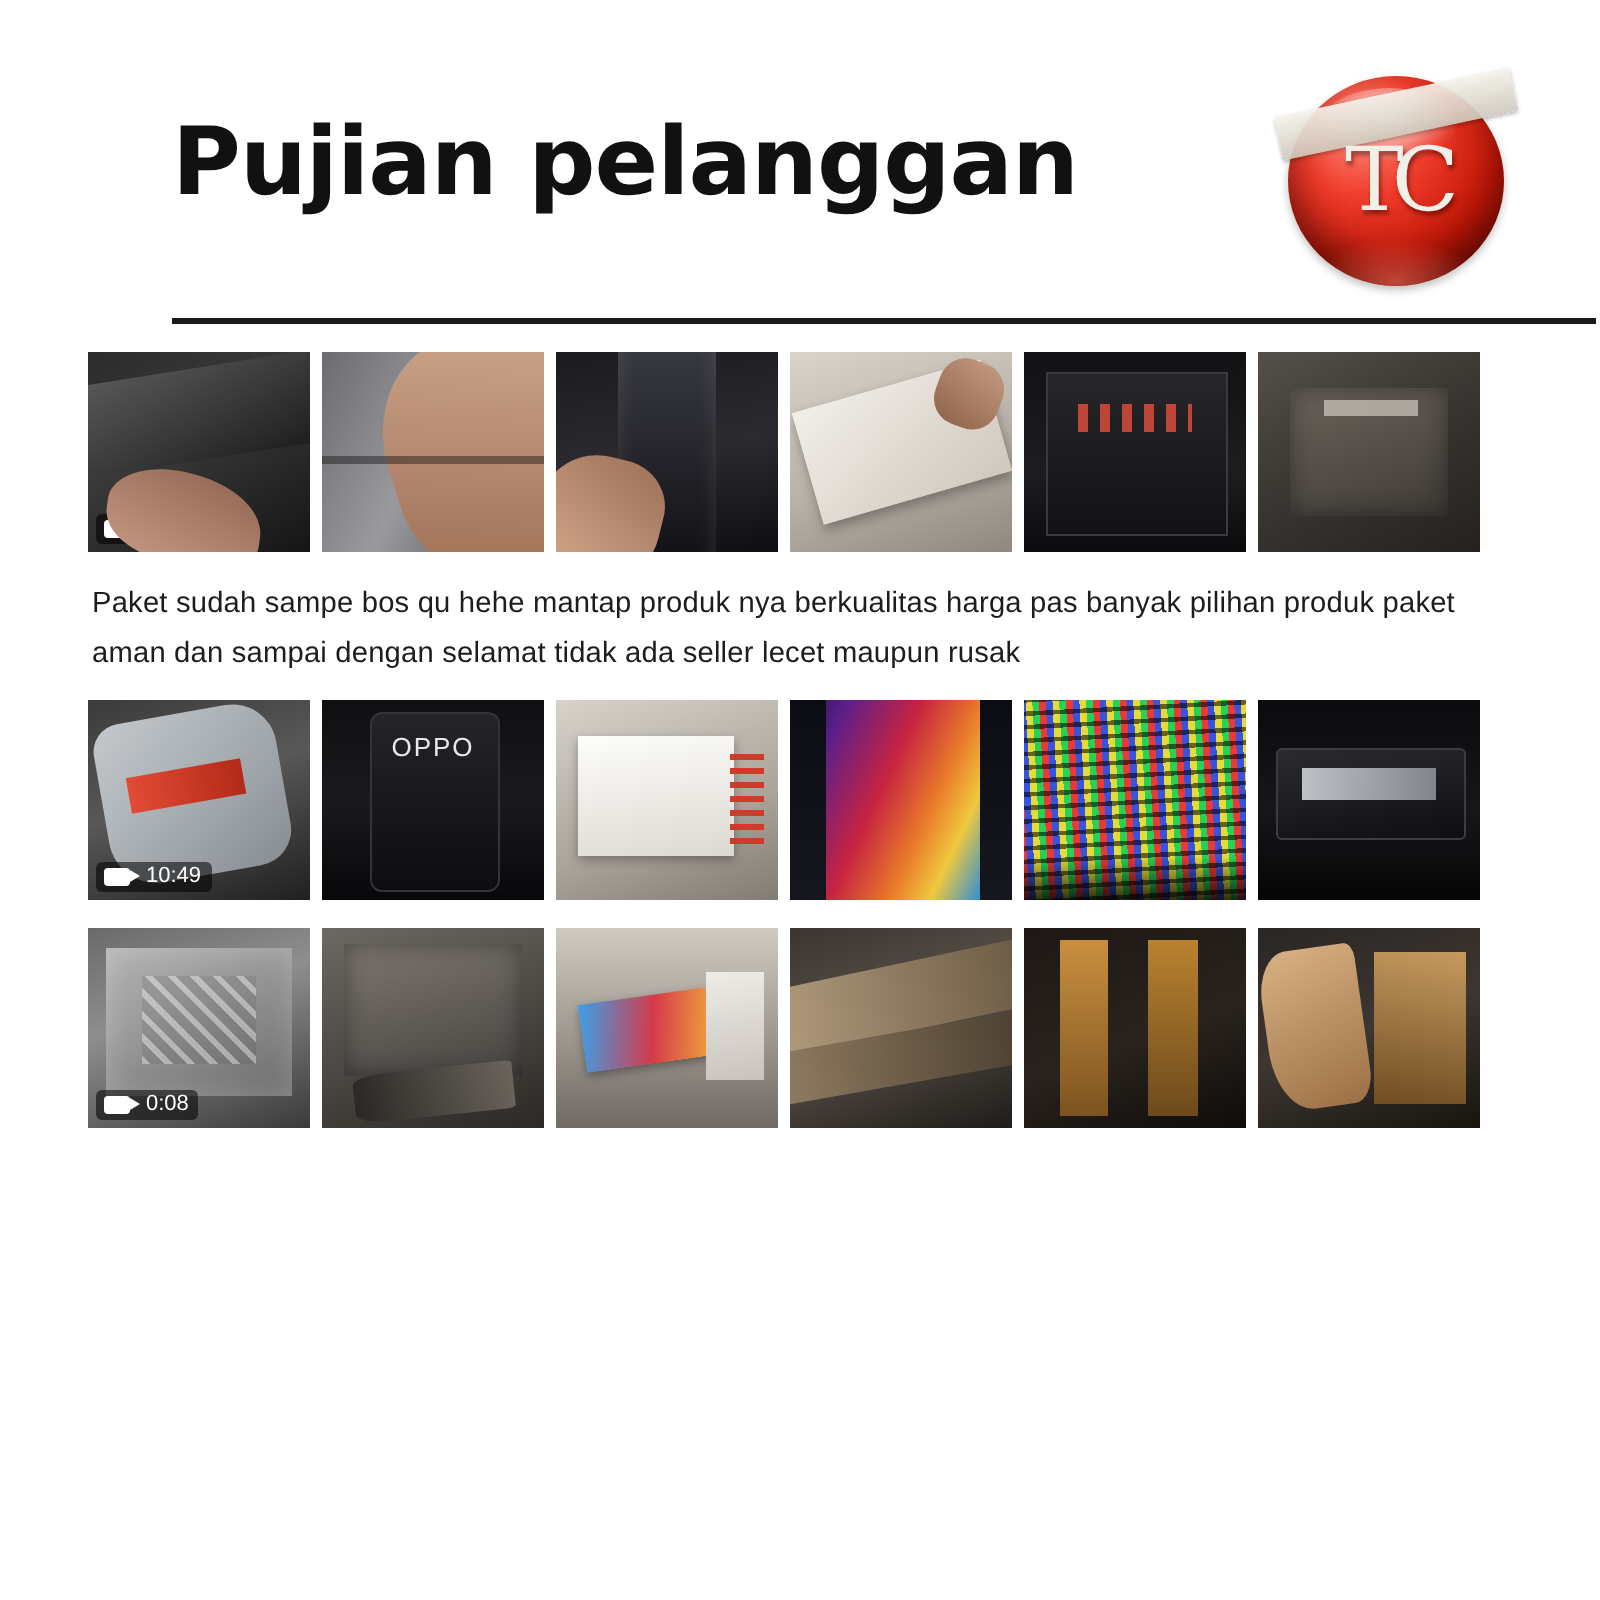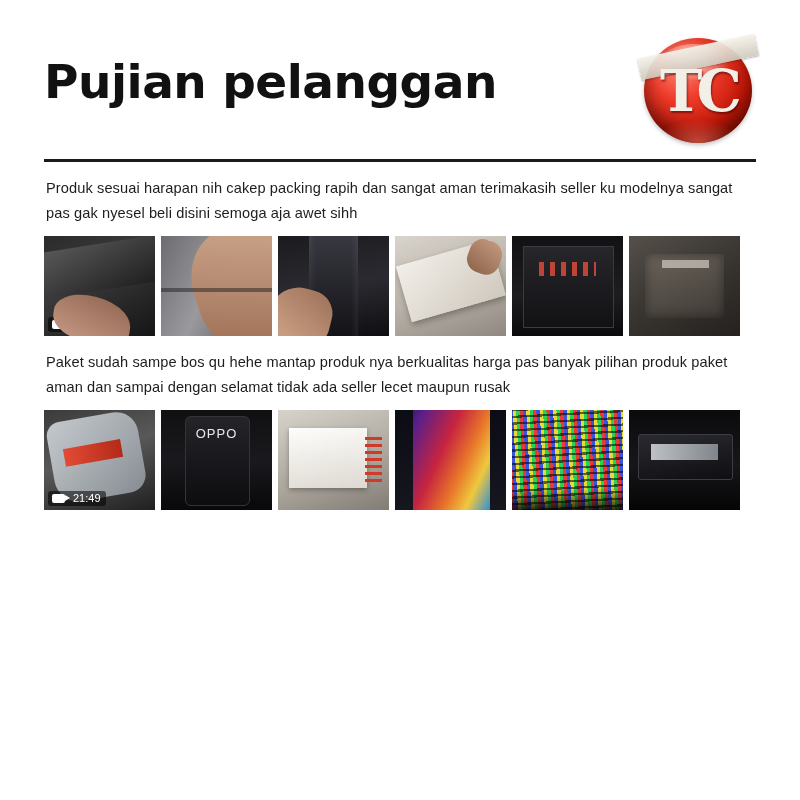--- a/index.html
+++ b/index.html
@@ -9,20 +9,21 @@
     height: 800px;
     background: #ffffff;
     font-family: "Liberation Sans", sans-serif;
     overflow: hidden;
   }
   .page {
     position: relative;
     width: 800px;
     height: 800px;
     background: #fff;
+    padding-left: 42px;
   }
   
   .header {
     position: relative;
     height: 150px;
   }
   .title {
     position: absolute;
     left: 44px;
     top: 54px;
@@ -74,22 +75,22 @@
   .logo .tc {
     position: absolute;
     left: 0;
     top: 14px;
     width: 120px;
     height: 105px;
     display: flex;
     align-items: center;
     justify-content: center;
     font-family: "DejaVu Serif", serif;
-    font-weight: bold;
-    font-size: 57px;
+    font-weight: normal;
+    font-size: 44px;
     letter-spacing: -6px;
     color: #f2efe6;
     text-shadow: 1px 2px 2px rgba(60,0,0,0.55);
   }
   .logo .ribbon {
     position: absolute;
     left: 0px;
     top: 22px;
     width: 120px;
     height: 22px;
@@ -302,21 +303,20 @@
       <div class="sphere"></div>
       <div class="ribbon"></div>
       <div class="tc">TC</div>
     </div>
     <div class="rule"></div>
   </div>
 
   <div class="reviews">
 
     <div class="review">
-      <p class="review-text">Produk sesuai harapan nih cakep packing rapih dan sangat aman terimakasih seller ku modelnya sangat pas gak nyesel beli disini semoga aja awet sihh</p>
       <div class="thumbs">
         <div class="thumb t-r1-1">
           <div class="badge">
             <span class="cam"></span>
             <span class="dur">0:09</span>
           </div>
         </div>
         <div class="thumb t-r1-2"></div>
         <div class="thumb t-r1-3"></div>
         <div class="thumb t-r1-4"></div>
@@ -324,28 +324,41 @@
         <div class="thumb t-r1-6"></div>
       </div>
     </div>
 
     <div class="review">
       <p class="review-text">Paket sudah sampe bos qu hehe mantap produk nya berkualitas harga pas banyak pilihan produk paket aman dan sampai dengan selamat tidak ada seller lecet maupun rusak</p>
       <div class="thumbs">
         <div class="thumb t-r2-1">
           <div class="badge">
             <span class="cam"></span>
-            <span class="dur">21:49</span>
+            <span class="dur">10:49</span>
           </div>
         </div>
         <div class="thumb t-r2-2"></div>
         <div class="thumb t-r2-3"></div>
         <div class="thumb t-r2-4"></div>
         <div class="thumb t-r2-5"></div>
         <div class="thumb t-r2-6"></div>
       </div>
     </div>
 
     <div class="review">
+      <div class="thumbs">
+        <div class="thumb t-r3-1">
+          <div class="badge">
+            <span class="cam"></span>
+            <span class="dur">0:08</span>
+          </div>
+        </div>
+        <div class="thumb t-r3-2"></div>
+        <div class="thumb t-r3-3"></div>
+        <div class="thumb t-r3-4"></div>
+        <div class="thumb t-r3-5"></div>
+        <div class="thumb t-r3-6"></div>
+      </div>
     </div>
 
   </div>
 </div>
 
 </body></html>

